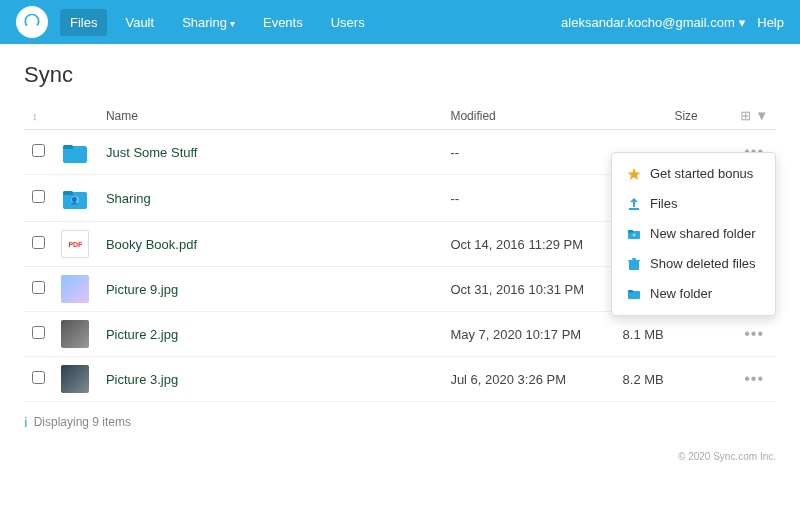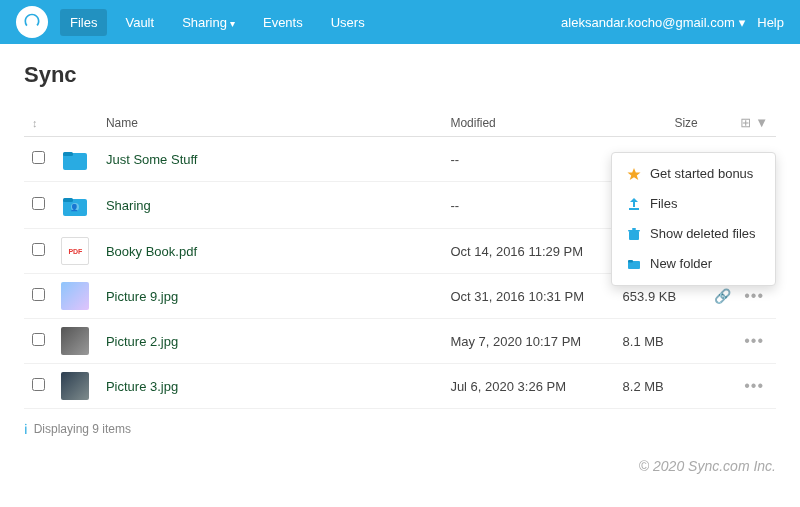--- a/index.html
+++ b/index.html
@@ -36,21 +36,21 @@
     .nav-link-dropdown { display: flex; align-items: center; gap: 3px; }
     .nav-right { display: flex; align-items: center; gap: 12px; color: #fff; font-size: 13px; }
     .nav-user { display: flex; align-items: center; gap: 4px; cursor: pointer; }
     .nav-help { color: #fff; cursor: pointer; text-decoration: none; }
 
     
     .main-content {
       padding: 18px 24px 12px 24px;
       position: relative;
     }
-    .page-title { font-size: 22px; font-weight: 700; color: #333; margin-bottom: 21px; }
+    .page-title { font-size: 22px; font-weight: 400; color: #333; margin-bottom: 14px; }
 
     
     .file-table { width: 100%; border-collapse: collapse; }
     .file-table th {
       text-align: left;
       font-weight: 500;
       color: #555;
       font-size: 12px;
       border-bottom: 1px solid #e0e0e0;
       padding: 6px 8px;
@@ -98,21 +98,21 @@
       gap: 8px;
       padding: 7px 14px;
       cursor: pointer;
       font-size: 13px;
       color: #333;
     }
     .context-menu-icon { width: 16px; height: 16px; display: flex; align-items: center; justify-content: center; flex-shrink: 0; }
 
     
     .footer-info { margin-top: 10px; display: flex; align-items: center; gap: 6px; color: #888; font-size: 12px; }
-    .footer-copyright { text-align: right; font-size: 14px; color: #aaa; padding: 8px 24px; font-style: italic; }
+    .footer-copyright { text-align: right; font-size: 10px; color: #aaa; padding: 8px 24px; }
 
     .info-icon { color: #29abe2; font-size: 14px; }
 
     .pdf-thumb {
       width: 28px; height: 28px;
       background: #fff;
       border: 1px solid #ddd;
       border-radius: 2px;
       display: flex; align-items: center; justify-content: center;
       font-size: 8px;
@@ -296,20 +296,30 @@
       <div class="context-menu-item">
     <span class="context-menu-icon">
           <svg width="14" height="14" viewBox="0 0 14 14" fill="#29abe2">
             <path d="M7 1L3 5h3v5h2V5h3L7 1zM2 11h10v2H2z"></path>
           </svg>
         </span>
     <span>Files</span>
   </div>
       <div class="context-menu-item">
     <span class="context-menu-icon">
+          <svg width="14" height="14" viewBox="0 0 14 14">
+            <rect x="1" y="4" width="12" height="8" rx="1" fill="#29abe2"></rect>
+            <rect x="1" y="3" width="5" height="2.5" rx="1" fill="#0e8bbf"></rect>
+            <circle cx="7" cy="8" r="1.5" fill="#fff" opacity="0.5"></circle>
+          </svg>
+        </span>
+    <span>New shared folder</span>
+  </div>
+      <div class="context-menu-item">
+    <span class="context-menu-icon">
           <svg width="14" height="14" viewBox="0 0 14 14" fill="#29abe2">
             <rect x="2" y="4" width="10" height="9" rx="1"></rect>
             <rect x="5" y="1" width="4" height="2" rx="1"></rect>
             <rect x="1" y="3" width="12" height="1.5" rx="0.75"></rect>
           </svg>
         </span>
     <span>Show deleted files</span>
   </div>
       <div class="context-menu-item">
     <span class="context-menu-icon">

